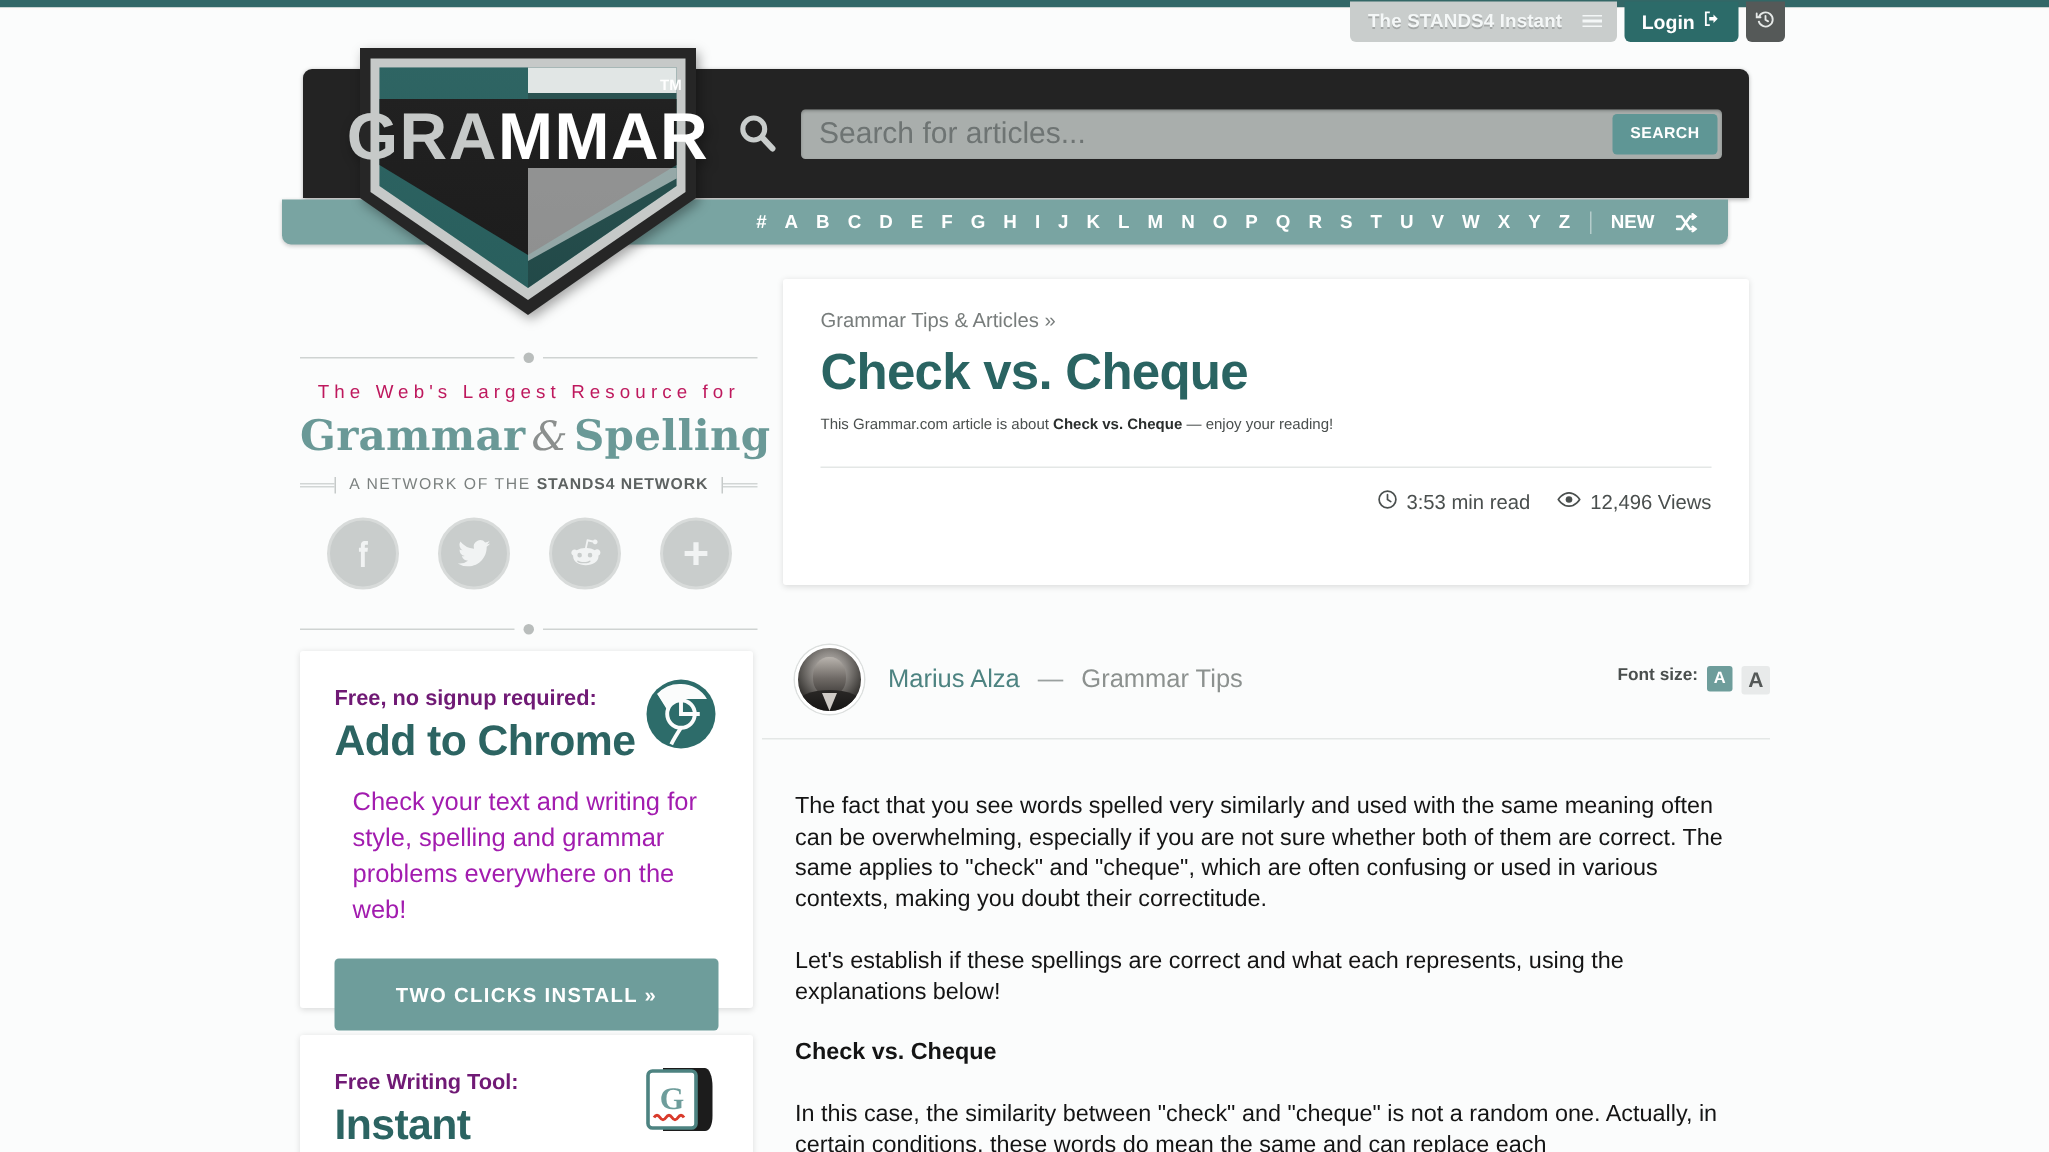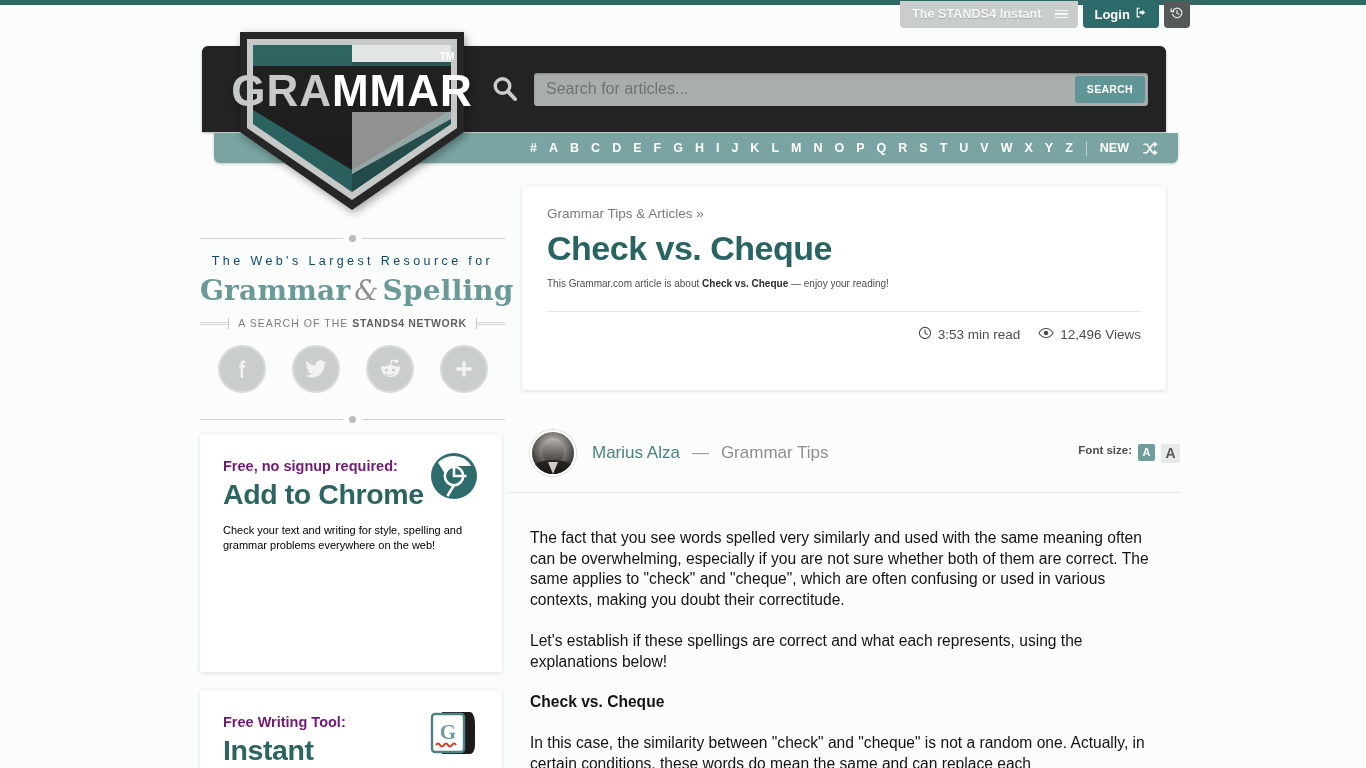--- a/index.html
+++ b/index.html
@@ -71,34 +71,34 @@
   .search-box {
     position: relative;
     width: 614px; height: 33px;
     background: #a9aeac;
     border-radius: 3px;
     box-shadow: inset 0 1px 2px rgba(0,0,0,.25);
     display: flex; align-items: center;
   }
   .search-input {
     flex: 1; height: 33px; border: 0; outline: 0; background: transparent;
-    padding: 0 12px; font-size: 16px; color: #14532d;
+    padding: 0 12px; font-size: 20px; color: #14532d;
     font-family: "Liberation Sans", sans-serif;
   }
   .search-input::placeholder { color: #6e7473; }
   .search-submit {
     height: 27px; margin-right: 3px; padding: 0 12px;
     background: #5f9695; border: 0; border-radius: 3px;
     color: #ffffff; font-size: 10.5px; font-weight: bold; letter-spacing: .3px;
     cursor: pointer; font-family: "Liberation Sans", sans-serif;
   }
 
   
   .alpha-nav {
-    position: absolute; top: 133px; left: 214px;
+    position: absolute; top: 133px; left: 188px;
     width: 964px; height: 30px;
     background: #79a4a2;
     border-radius: 0 0 6px 6px;
     box-shadow: 0 1px 3px rgba(0,0,0,.22);
     display: flex; align-items: center; justify-content: flex-end;
     padding-right: 16px;
   }
   .alpha-nav a {
     color: #ffffff; font-size: 12.5px; font-weight: bold;
     text-decoration: none; padding: 0 6px; line-height: 30px;
@@ -120,21 +120,21 @@
 
   
   .sidebar { position: absolute; top: 232px; left: 200px; width: 305px; }
   .rule-dot {
     display: flex; align-items: center; gap: 0; height: 12px;
   }
   .rule-dot .ln { flex: 1; height: 1px; background: #cfd3d2; }
   .rule-dot .dt { width: 7px; height: 7px; border-radius: 50%; background: #b9bdbc; margin: 0 6px; }
 
   .tagline-top {
-    text-align: center; color: #0c4a6e;
+    text-align: center; color: #be185d;
     font-size: 12.5px; letter-spacing: 3.4px;
     margin-top: 10px; white-space: nowrap;
   }
   .tagline-main {
     text-align: center; margin-top: 6px;
     font-family: "DejaVu Serif", serif;
     font-size: 28px; font-weight: bold; color: #6a9997;
     letter-spacing: .2px;
   }
   .tagline-main .amp {
@@ -175,22 +175,22 @@
   .card-chrome { top: 434px; height: 238px; padding: 24px 23px 0 23px; }
   .card-writing { top: 690px; height: 120px; padding: 24px 23px 0 23px; }
   .card-kicker {
     color: #701a75; font-size: 14.5px; font-weight: bold; margin: 0 0 4px 0;
   }
   .card-title {
     color: #2c6462; font-size: 28.5px; font-weight: bold;
     margin: 0; letter-spacing: -.4px; line-height: 1.15;
   }
   .card-desc {
-    color: #000000; font-size: 11px; line-height: 1.42;
-    margin: 12px 0 0 0;
+    color: #a21caf; font-size: 17px; line-height: 1.42;
+    margin: 12px 0 0 12px;
   }
   .card-cta {
     display: block; margin-top: 20px; width: 100%; height: 48px;
     background: #6e9d9b; border: 0; border-radius: 3px;
     color: #ffffff; font-size: 13.5px; font-weight: bold; letter-spacing: .9px;
     cursor: pointer; font-family: "Liberation Sans", sans-serif;
   }
   .chrome-logo { position: absolute; top: 452px; left: 430px; }
   .writing-logo { position: absolute; top: 708px; left: 428px; }
 
@@ -388,21 +388,21 @@
         <span class="dt"></span>
         <span class="ln"></span>
     </div>
     <div class="tagline-top">The Web's Largest Resource for</div>
     <div class="tagline-main">
       <span>Grammar</span><span class="amp">&amp;</span><span>Spelling</span>
     </div>
     <div class="member-row">
       <span class="ln"></span>
         <span class="tick"></span>
-      <span class="txt"><span>A SEARCH OF THE </span><b>STANDS4 NETWORK</b></span>
+      <span class="txt"><span>A NETWORK OF THE </span><b>STANDS4 NETWORK</b></span>
       <span class="tick"></span>
         <span class="ln"></span>
     </div>
     <div class="social-row">
       <div class="social-ico">
         <svg width="24" height="24" viewBox="0 0 24 24">
             <path d="M15.3 8.2h-2.1V6.9c0-.6.4-.8.7-.8h1.4V3.6h-2c-2.2 0-2.7 1.6-2.7 2.7v1.9H9.3v2.6h1.3V21h2.6v-10.2h1.8l.3-2.6z"></path>
           </svg>
       </div>
       <div class="social-ico">
@@ -425,20 +425,21 @@
       <span class="ln"></span>
         <span class="dt"></span>
         <span class="ln"></span>
     </div>
   </div>
 
   <div class="card card-chrome">
     <p class="card-kicker">Free, no signup required:</p>
     <h2 class="card-title">Add to Chrome</h2>
     <p class="card-desc">Check your text and writing for style, spelling and grammar problems everywhere on the web!</p>
+    <button class="card-cta">TWO CLICKS INSTALL »</button>
   </div>
   <span class="chrome-logo">
     <svg width="48" height="48" viewBox="0 0 48 48">
       <circle cx="24" cy="24" r="23" fill="#2d6c6a"></circle>
       <path d="M24 4a20 20 0 0 1 17.3 10H24a10 10 0 0 0-9.5 6.9L8.2 10.6A20 20 0 0 1 24 4z" fill="#fbfcfc"></path>
       <path d="M6.1 14.2l8.4 14.6A10 10 0 0 0 24 34a10 10 0 0 0 1.6-.1l-6.1 10.5A20 20 0 0 1 6.1 14.2z" fill="#fbfcfc" opacity="0"></path>
       <circle cx="24" cy="24" r="9.2" fill="none" stroke="#fbfcfc" stroke-width="2.6"></circle>
       <path d="M24 14.8V24h12.5" fill="none" stroke="#fbfcfc" stroke-width="2.6"></path>
       <path d="M24 33.2c-3 4.6-5 8-6.5 11" fill="none" stroke="#fbfcfc" stroke-width="2.6"></path>
       <path d="M15.8 19.4L9.2 9.8" fill="none" stroke="#fbfcfc" stroke-width="2.6"></path>

